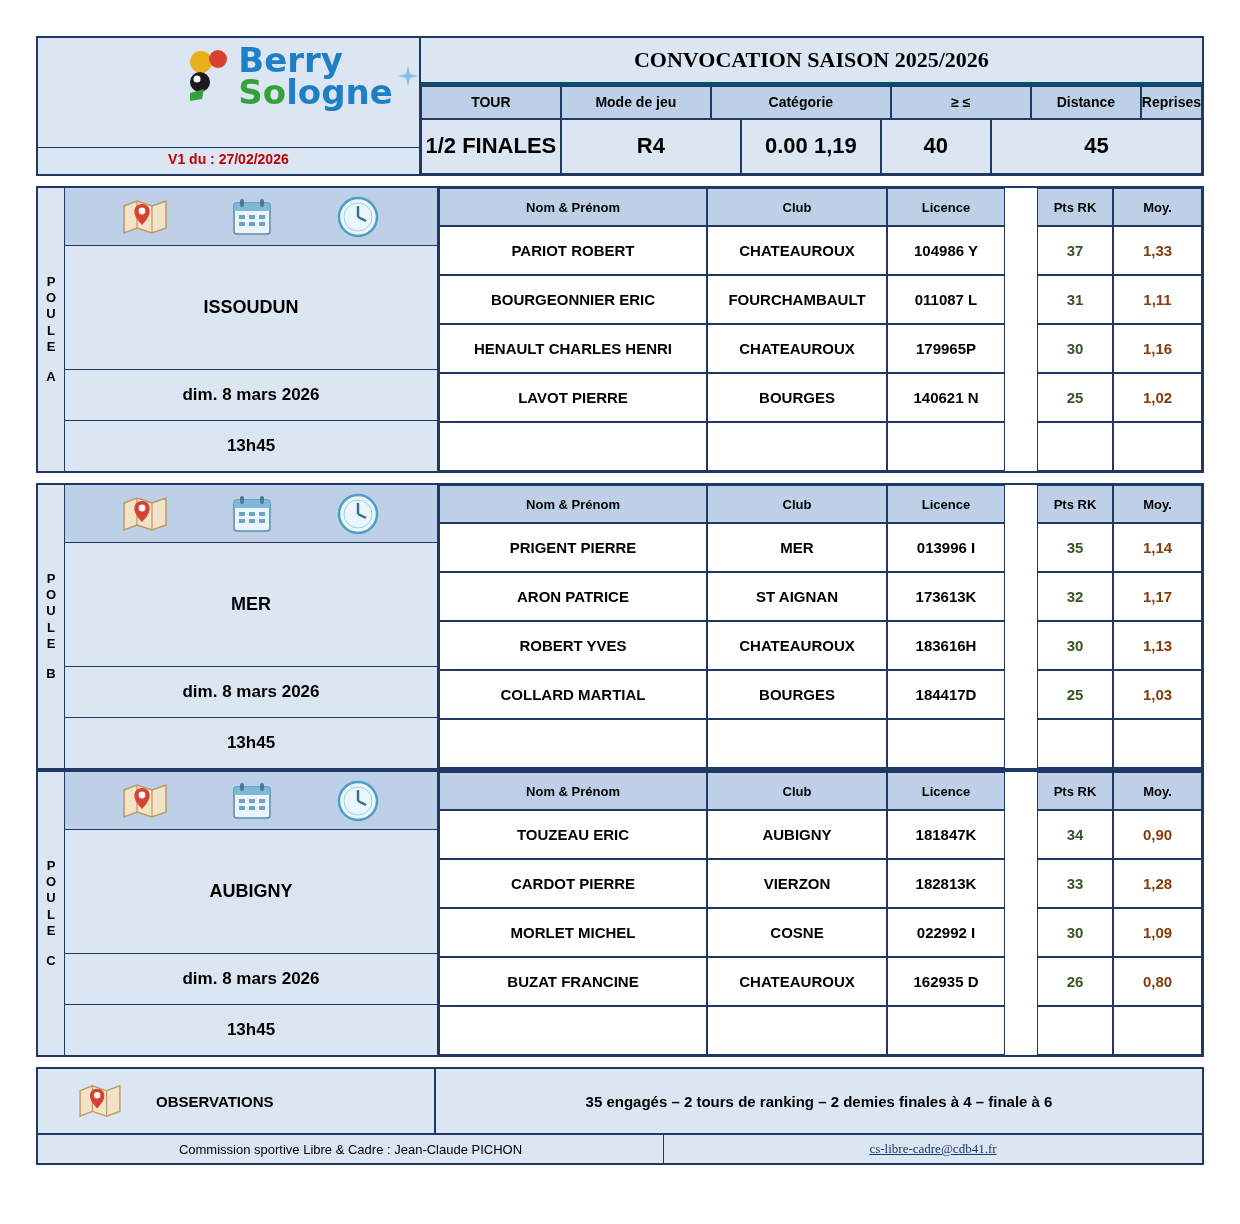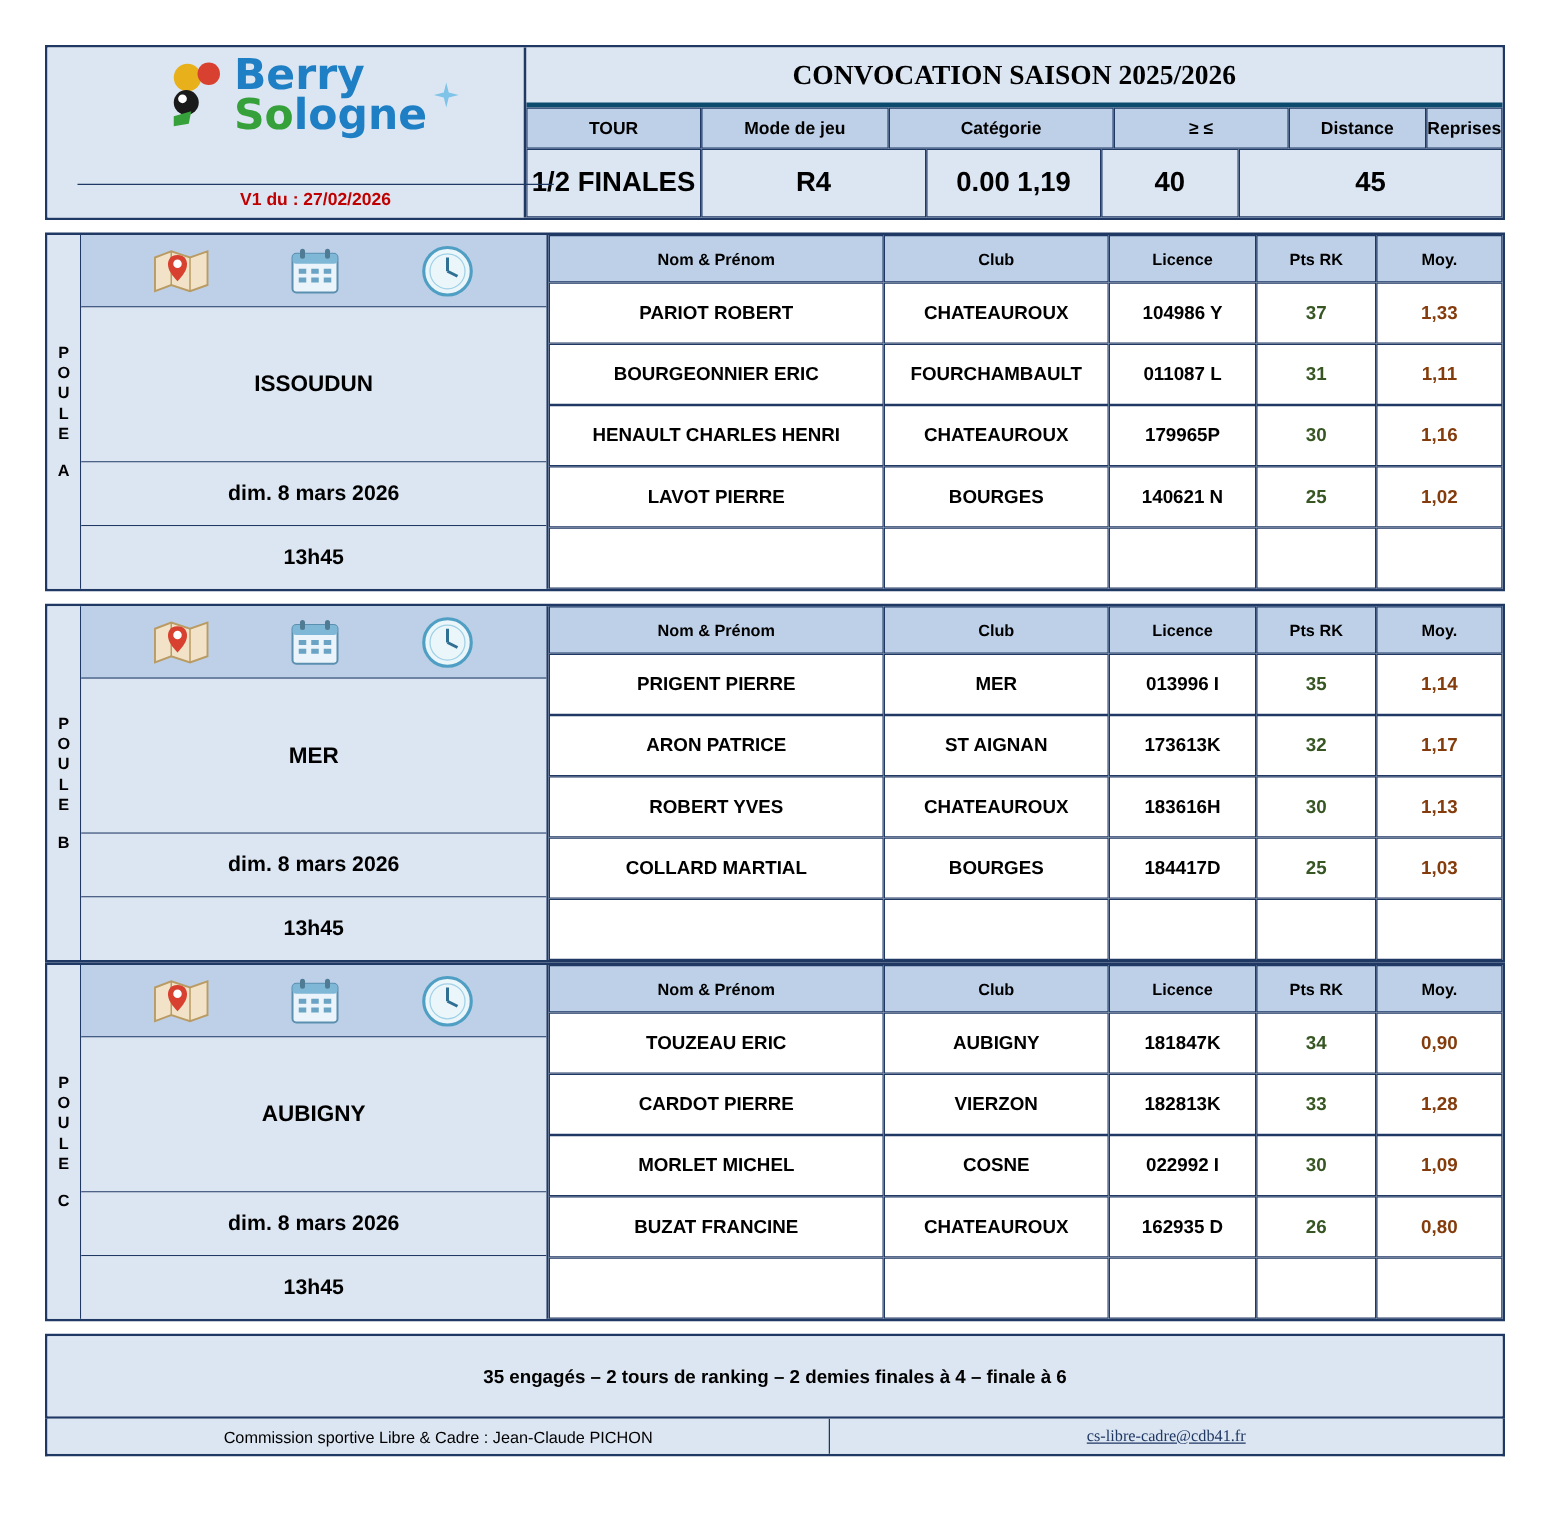--- a/index.html
+++ b/index.html
@@ -40,21 +40,21 @@
     border: 2px solid #1f3864;
     box-sizing: border-box;
     height: 140px;
   }
   .logo-box {
     width: 400px;
     border-right: 2px solid #1f3864;
     background: #dce6f2;
     display: flex;
     flex-direction: column;
-    align-items: center;
+    align-items: flex-end;
     justify-content: flex-start;
     box-sizing: border-box;
     position: relative;
     padding-left: 48px;
   }
   .logo-wrap {
     margin-top: 6px;
     display: flex;
     align-items: center;
     gap: 4px;
@@ -174,21 +174,21 @@
     display: flex;
     flex-direction: column;
   }
   .prow { display: flex; height: 49px; }
   .prow.head { height: 38px; }
   .prow .cell { font-size: 15px; font-weight: bold; }
   .prow.head .cell { font-size: 13px; background: #bdd0e8; }
   .col-name { width: 268px; }
   .col-club { width: 180px; }
   .col-lic  { width: 118px; }
-  .col-pts  { width: 96px; color: #375623; }
+  .col-pts  { width: 76px; color: #375623; margin-left: 32px; }
   .col-moy  { flex: 1; color: #843c0c; }
   .prow.head .col-pts, .prow.head .col-moy { color: #000; }
   .prow.empty .cell { background: #ffffff; }
 
   
   .obs {
     display: flex;
     border: 2px solid #1f3864;
     box-sizing: border-box;
     height: 68px;
@@ -557,20 +557,29 @@
         <div class="cell col-name white"></div>
         <div class="cell col-club white"></div>
         <div class="cell col-lic white"></div>
         <div class="cell col-pts white"></div>
         <div class="cell col-moy white"></div>
       </div>
     </div>
   </div>
 
   <div class="obs">
+    <div class="obs-left">
+      <svg width="44" height="36" viewBox="0 0 46 38">
+        <path d="M2 8 L15 3 L30 8 L44 3 L44 30 L30 35 L15 30 L2 35 Z" fill="#f2e3c8" stroke="#b99b63" stroke-width="1.5"></path>
+        <path d="M15 3 L15 30 M30 8 L30 35" stroke="#b99b63" stroke-width="1.2" fill="none"></path>
+        <path d="M20 6 C14 6 11 11 13 17 C14.5 21.5 20 27 20 27 C20 27 25.5 21.5 27 17 C29 11 26 6 20 6 Z" fill="#d8402f"></path>
+        <circle cx="20" cy="13" r="3.4" fill="#ffffff"></circle>
+      </svg>
+      <span>OBSERVATIONS</span>
+    </div>
     <div class="obs-right">35 engagés – 2 tours de ranking – 2 demies finales à 4 – finale à 6</div>
   </div>
 
   <div class="footer">
     <div class="foot-left">Commission sportive Libre &amp; Cadre : Jean-Claude PICHON</div>
     <div class="foot-right">
       <span class="mailto">cs-libre-cadre@cdb41.fr</span>
     </div>
   </div>
 

